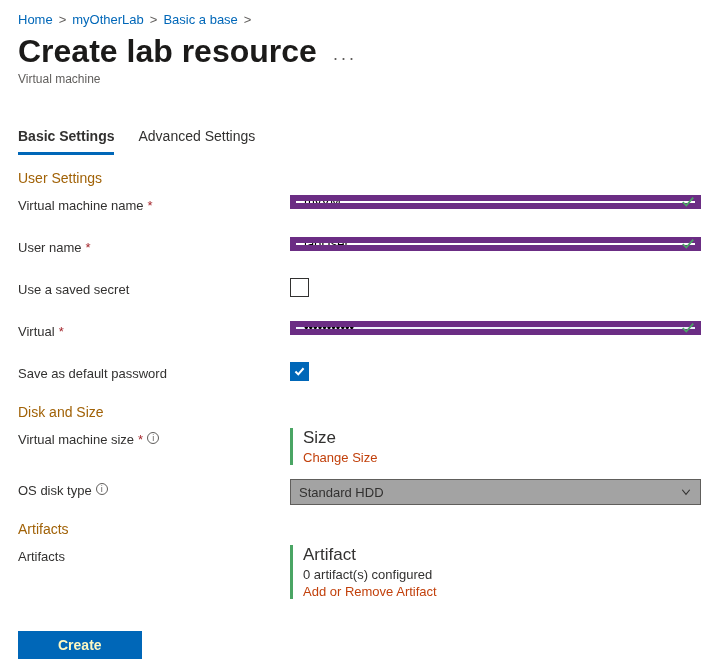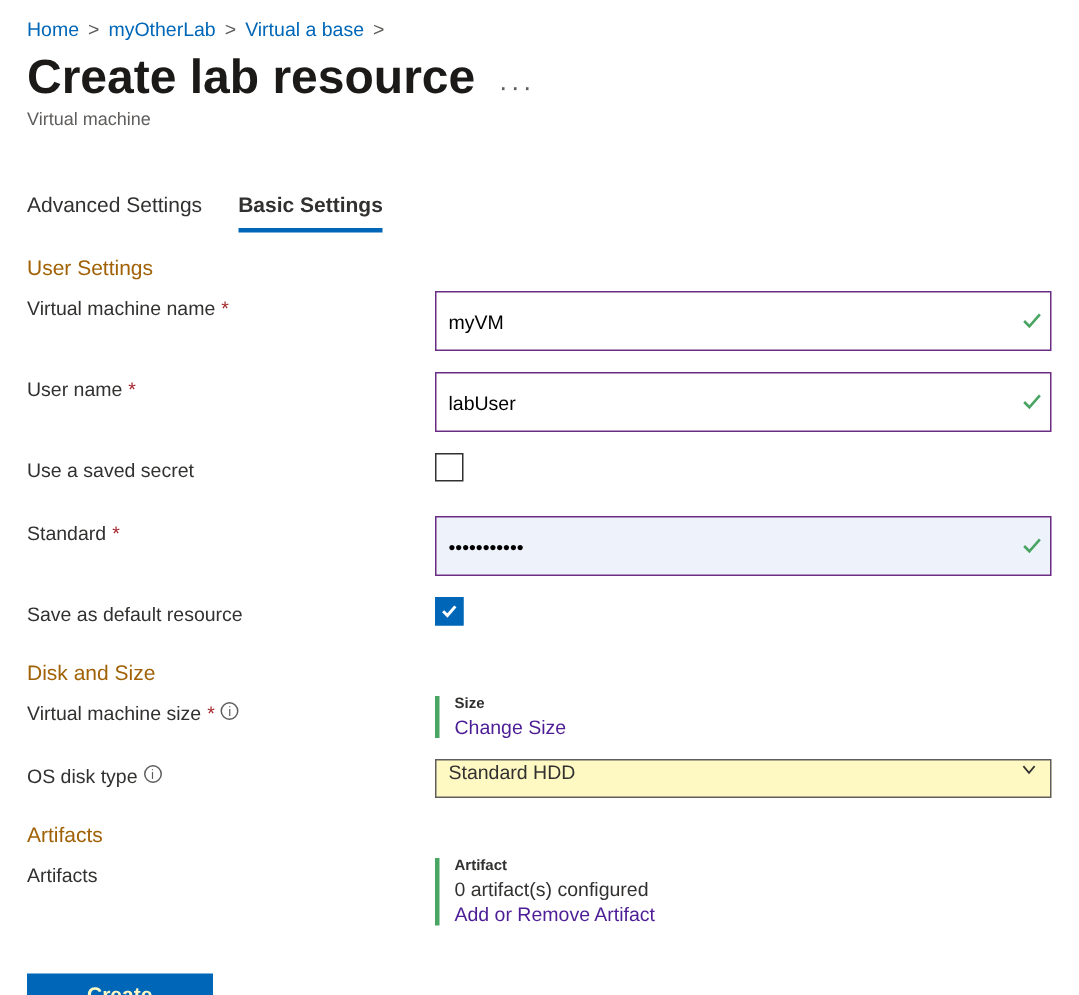--- a/index.html
+++ b/index.html
@@ -23,78 +23,78 @@
       color: #323130;
     }
     .tab.active { font-weight: 600; border-bottom: 3px solid #0067b8; }
     .section-label { font-size: 14px; color: #a16207; margin-top: 10px; margin-bottom: 8px; }
     .form-row { display: flex; align-items: flex-start; margin-bottom: 14px; min-height: 28px; }
     .label-col { width: 272px; display: flex; gap: 4px; font-size: 13px; padding-top: 4px;}
     .req { color: #a4262c; }
     .info-icon { width: 12px; height: 12px; display: inline-flex; align-items: center; justify-content: center; border: 1px solid #605e5c; border-radius: 50%; font-size: 9px; color: #605e5c; line-height: 1; cursor: default;}
     .field-col { flex: 1; }
     .text-input {
-      width: 100%; height: 40px; border: 1px solid #a21caf;
+      width: 100%; height: 14px; border: 6px solid #a21caf;
       padding: 0 26px 0 8px; font-size: 13px; font-family: inherit;
       position: relative;
     }
     .input-wrap { position: relative; }
     .input-wrap.validated .text-input { border-color: #6b2d84; }
     .input-wrap.validated.password .text-input { background: #eef3fb; }
     .check-icon {
       position: absolute; right: 6px; top: 50%; transform: translateY(-50%);
       width: 14px; height: 14px; color: #4aa564;
     }
     .checkbox {
       width: 19px; height: 19px; border: 1px solid #323130; background: #fff; cursor: pointer;
       display: inline-flex; align-items: center; justify-content: center;
     }
     .checkbox.checked { background: #0067b8; border-color: #0067b8; }
     .checkbox.checked svg { color: #fff; }
     .info-block { border-left: 3px solid #4aa564; padding: 0 0 0 10px; }
-    .info-block .strong { font-weight: 700; font-size: 10px; margin-bottom: 2px;}
+    .info-block .strong { font-weight: 400; font-size: 17px; margin-bottom: 2px;}
     .info-block .line { font-size: 13px; margin-bottom: 2px; }
-    .info-block .link { color: #4c1d95; font-size: 13px; cursor: pointer; }
+    .info-block .link { color: #c2410c; font-size: 13px; cursor: pointer; }
     .select {
-      width: 100%; height: 26px; border: 1px solid #605e5c; background: #fef9c3;
-      padding: 0 8px; font-size: 13px; display: flex; 
+      width: 100%; height: 26px; border: 1px solid #605e5c; background: #a3a3a3;
+      padding: 0 8px; font-size: 13px; display: flex; align-items: center;
       justify-content: space-between; cursor: pointer;
     }
     .select .chev { width: 12px; height: 12px; }
     .create-btn {
       margin-top: 18px; background: #0067b8; color: #fef9c3; border: none;
       padding: 6px 40px; font-size: 14px; cursor: pointer; font-weight: 600;
     }
   </style>
 </head>
 <body>
 
 
 
 
 <nav class="breadcrumb">
   <a>Home</a>
   <span class="sep">&gt;</span>
   <a>myOtherLab</a>
   <span class="sep">&gt;</span>
-  <a>Virtual a base</a>
+  <a>Basic a base</a>
   <span class="sep">&gt;</span>
 </nav>
 
 
 <div>
   <h1 class="title">Create lab resource</h1>
   <span class="title-dots">···</span>
 </div>
 <div class="subtitle">Virtual machine</div>
 
 
 <div class="tabs">
+  <div class="tab active">Basic Settings</div>
   <div class="tab">Advanced Settings</div>
-  <div class="tab active">Basic Settings</div>
 </div>
 
 
 <div class="section-label">User Settings</div>
 
 <div class="form-row">
   <div class="label-col">
     <span>Virtual machine name</span>
     <span class="req">*</span>
   </div>
@@ -127,36 +127,36 @@
   <div class="label-col">
     <span>Use a saved secret</span>
   </div>
   <div class="field-col">
     <div class="checkbox"></div>
   </div>
 </div>
 
 <div class="form-row">
   <div class="label-col">
-    <span>Standard</span>
+    <span>Virtual</span>
     <span class="req">*</span>
   </div>
   <div class="field-col">
     <div class="input-wrap validated password">
       <input class="text-input" value="•••••••••••" style="">
       <svg class="check-icon" viewBox="0 0 16 16" fill="none" stroke="currentColor" stroke-width="2">
           <polyline points="2,8 6,12 14,3"></polyline>
         </svg>
     </div>
   </div>
 </div>
 
 <div class="form-row">
   <div class="label-col">
-    <span>Save as default resource</span>
+    <span>Save as default password</span>
   </div>
   <div class="field-col">
     <div class="checkbox checked">
       <svg width="13" height="13" viewBox="0 0 16 16" fill="none" stroke="currentColor" stroke-width="2.5">
           <polyline points="3,8 6.5,11.5 13,4"></polyline>
         </svg>
     </div>
   </div>
 </div>
 

